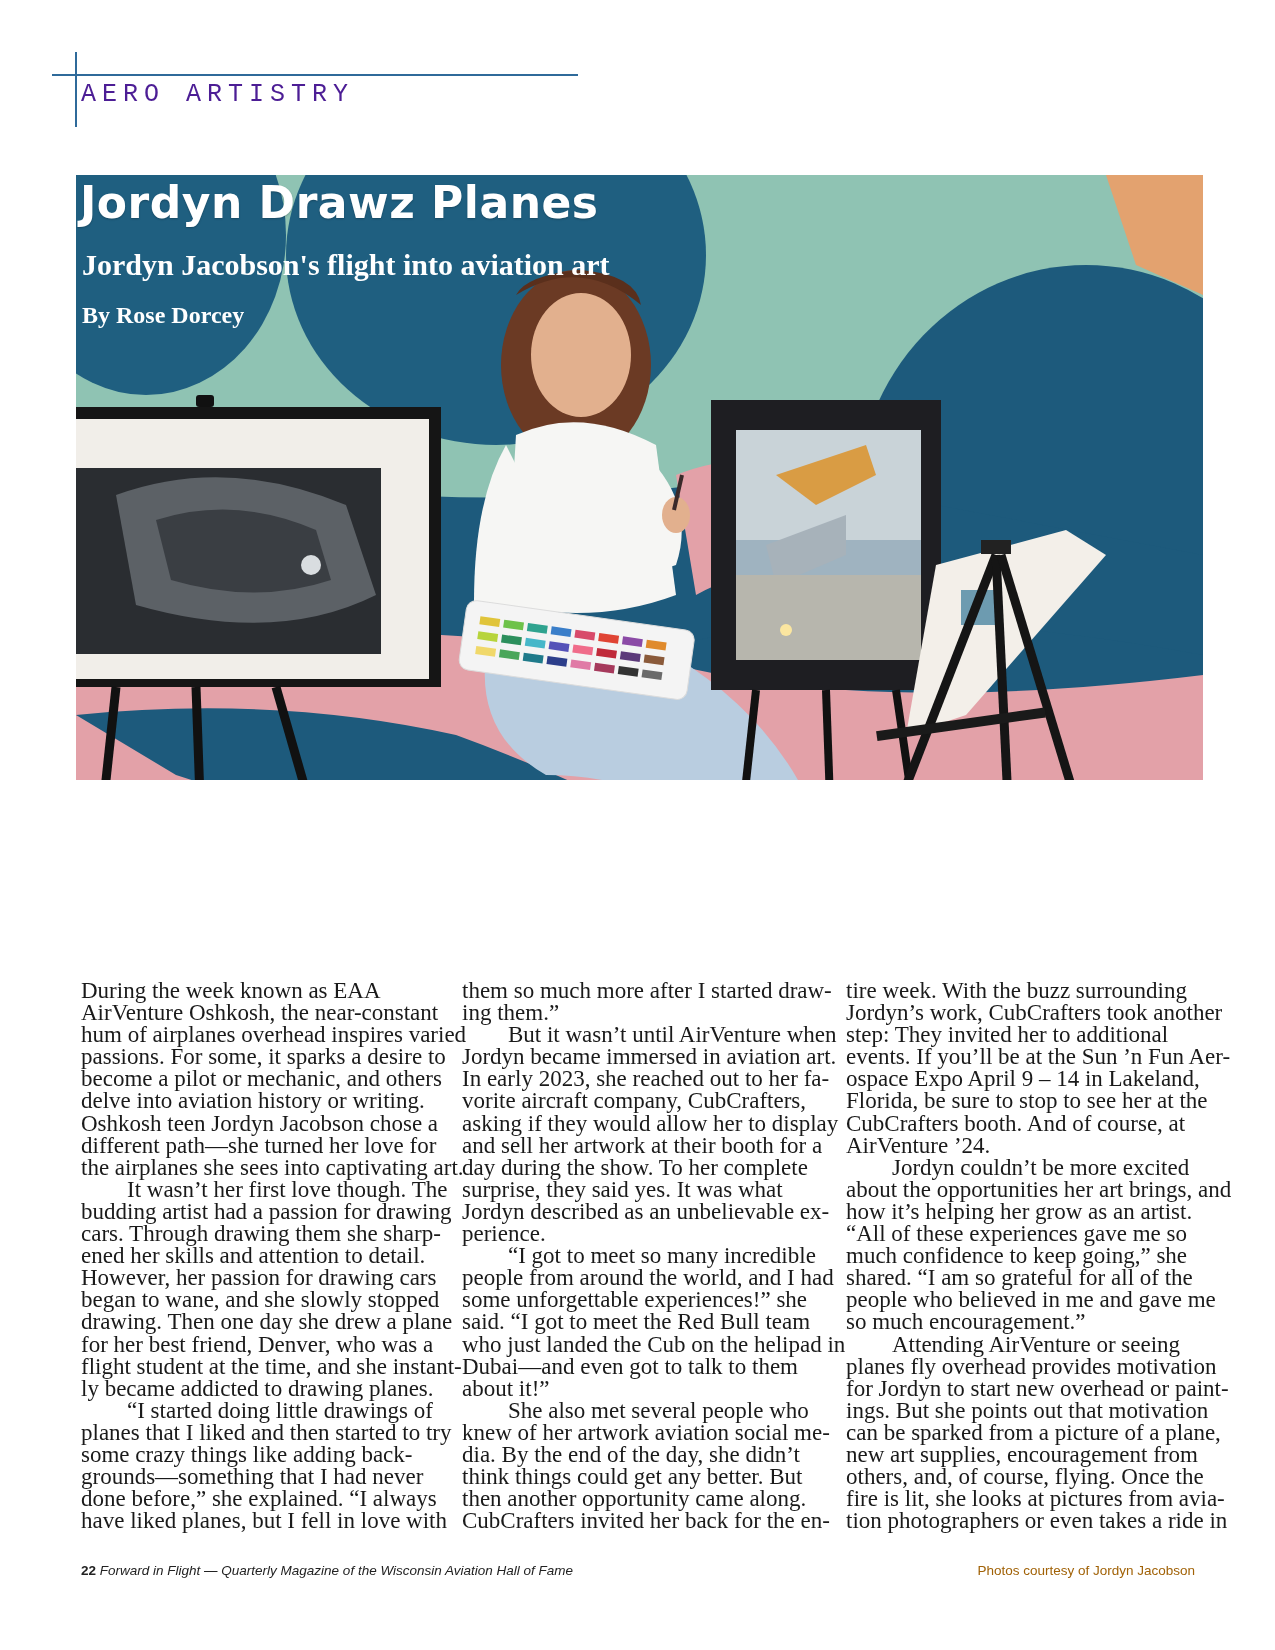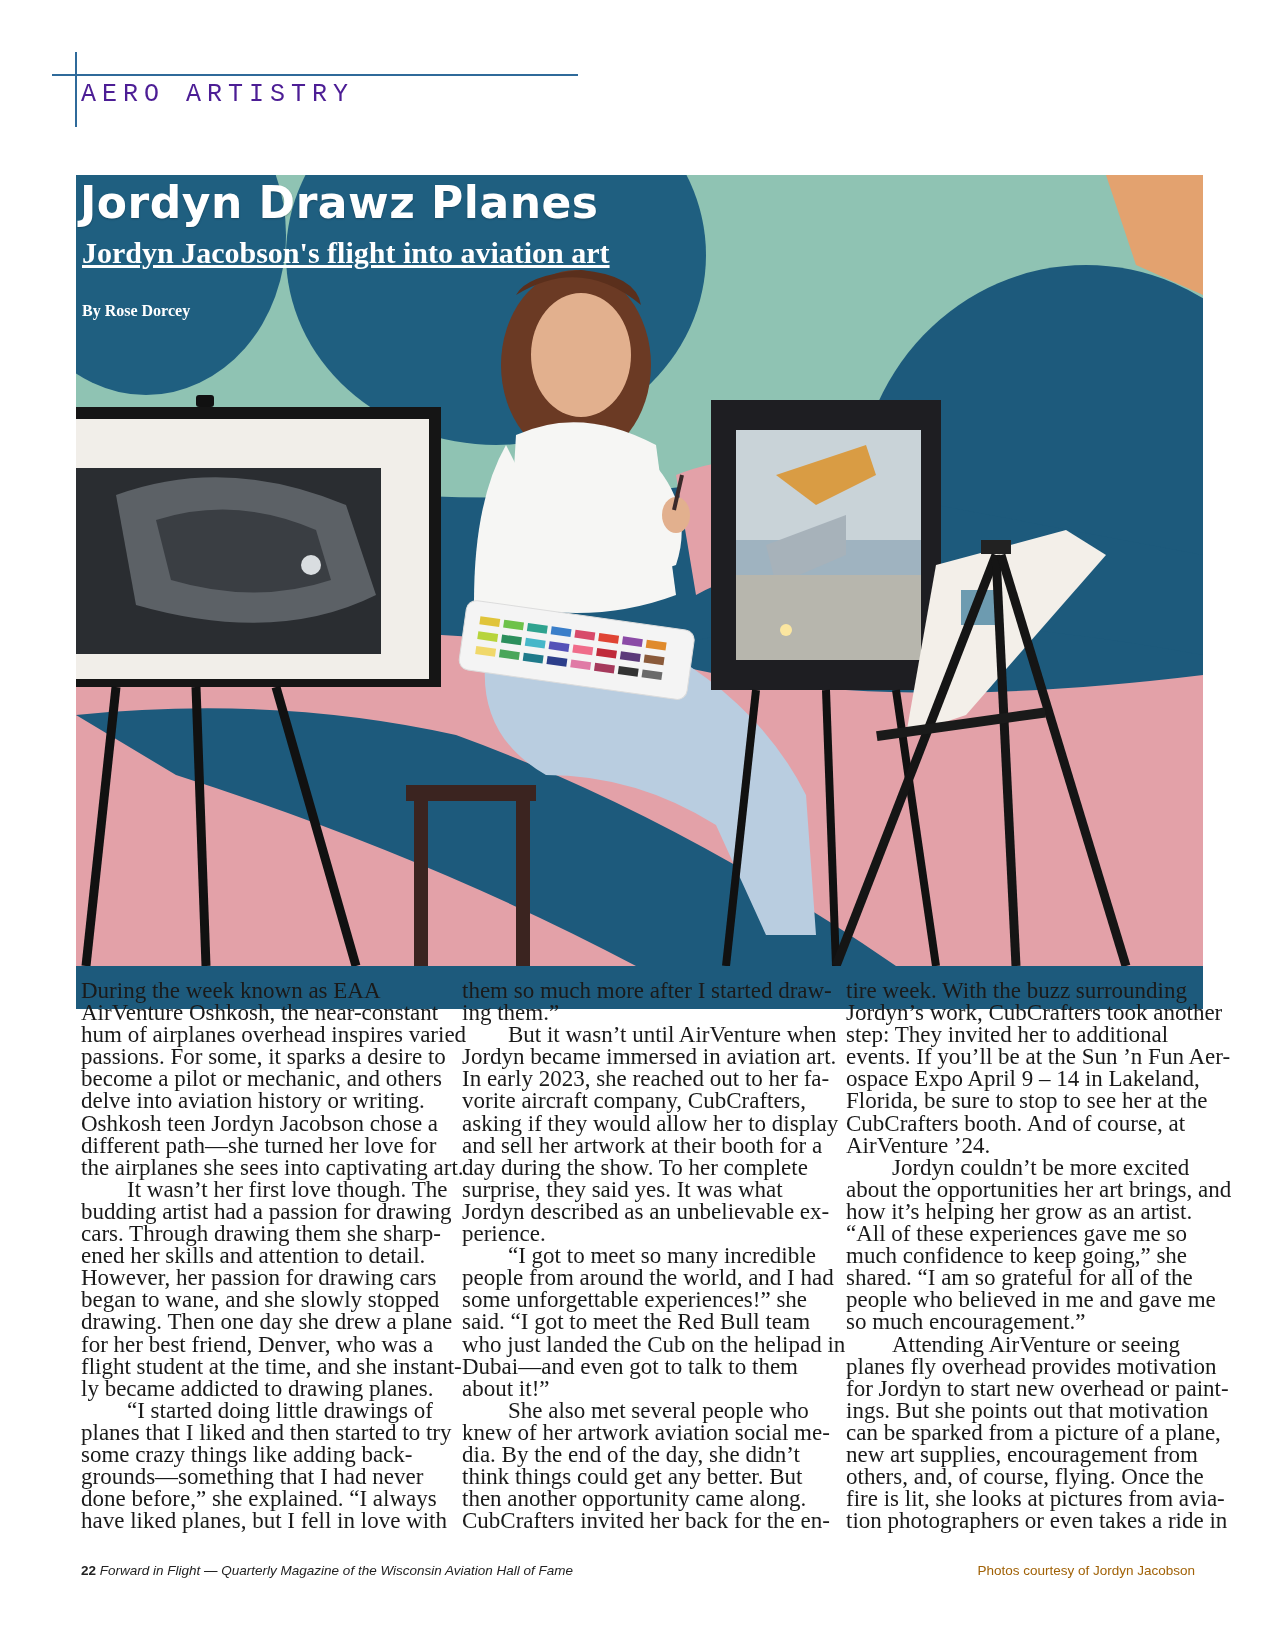--- a/index.html
+++ b/index.html
@@ -4,25 +4,25 @@
 <style>
   html, body { margin: 0; padding: 0; background: #ffffff; }
   body { width: 1275px; height: 1650px; position: relative; overflow: hidden; font-family: "Liberation Serif", serif; color: #1a1a1a; }
 
   
   .sec-hline { position: absolute; left: 52px; top: 74px; width: 526px; height: 2px; background: #2f6a9a; }
   .sec-vline { position: absolute; left: 75px; top: 52px; width: 2px; height: 75px; background: #2f6a9a; }
   .sec-label { position: absolute; left: 81px; top: 80px; font-family: Liberation Mono, monospace; font-size: 25px; letter-spacing: 6px; color: #4c1d95; }
 
   
-  .hero { position: absolute; left: 76px; top: 175px; width: 1127px; height: 834px; overflow: hidden; background: #1d5a7c; }
+  .hero { position: absolute; left: 76px; top: 175px; width: 1127px; height: 605px; overflow: hidden; background: #1d5a7c; }
   .hero svg { position: absolute; left: 0; top: 0; }
   .hero-title { position: absolute; left: 4px; top: 2px; font-family: "DejaVu Sans", sans-serif; font-weight: bold; font-size: 44px; color: #ffffff; letter-spacing: 0.5px; text-shadow: 0 1px 2px rgba(0,0,0,0.25); }
-  .hero-subtitle { position: absolute; left: 6px; top: 61px; font-family: "Liberation Serif", serif; font-weight: bold; font-size: 30px; color: #ffffff; text-decoration: underline; }
-  .hero-byline { position: absolute; left: 6px; top: 127px; font-family: "Liberation Serif", serif; font-weight: bold; font-size: 16px; color: #ffffff; }
+  .hero-subtitle { position: absolute; left: 6px; top: 73px; font-family: "Liberation Serif", serif; font-weight: bold; font-size: 30px; color: #ffffff; }
+  .hero-byline { position: absolute; left: 6px; top: 127px; font-family: "Liberation Serif", serif; font-weight: bold; font-size: 24px; color: #ffffff; }
 
   
   .col { position: absolute; top: 980px; font-family: "Liberation Serif", serif; font-size: 23px; line-height: 22.1px; color: #1a1a1a; }
   .col1 { left: 81px; width: 350px; }
   .col2 { left: 462px; width: 355px; }
   .col3 { left: 846px; width: 355px; }
   .col p { margin: 0; white-space: pre; }
   .col p.indent { text-indent: 46px; }
 
   

